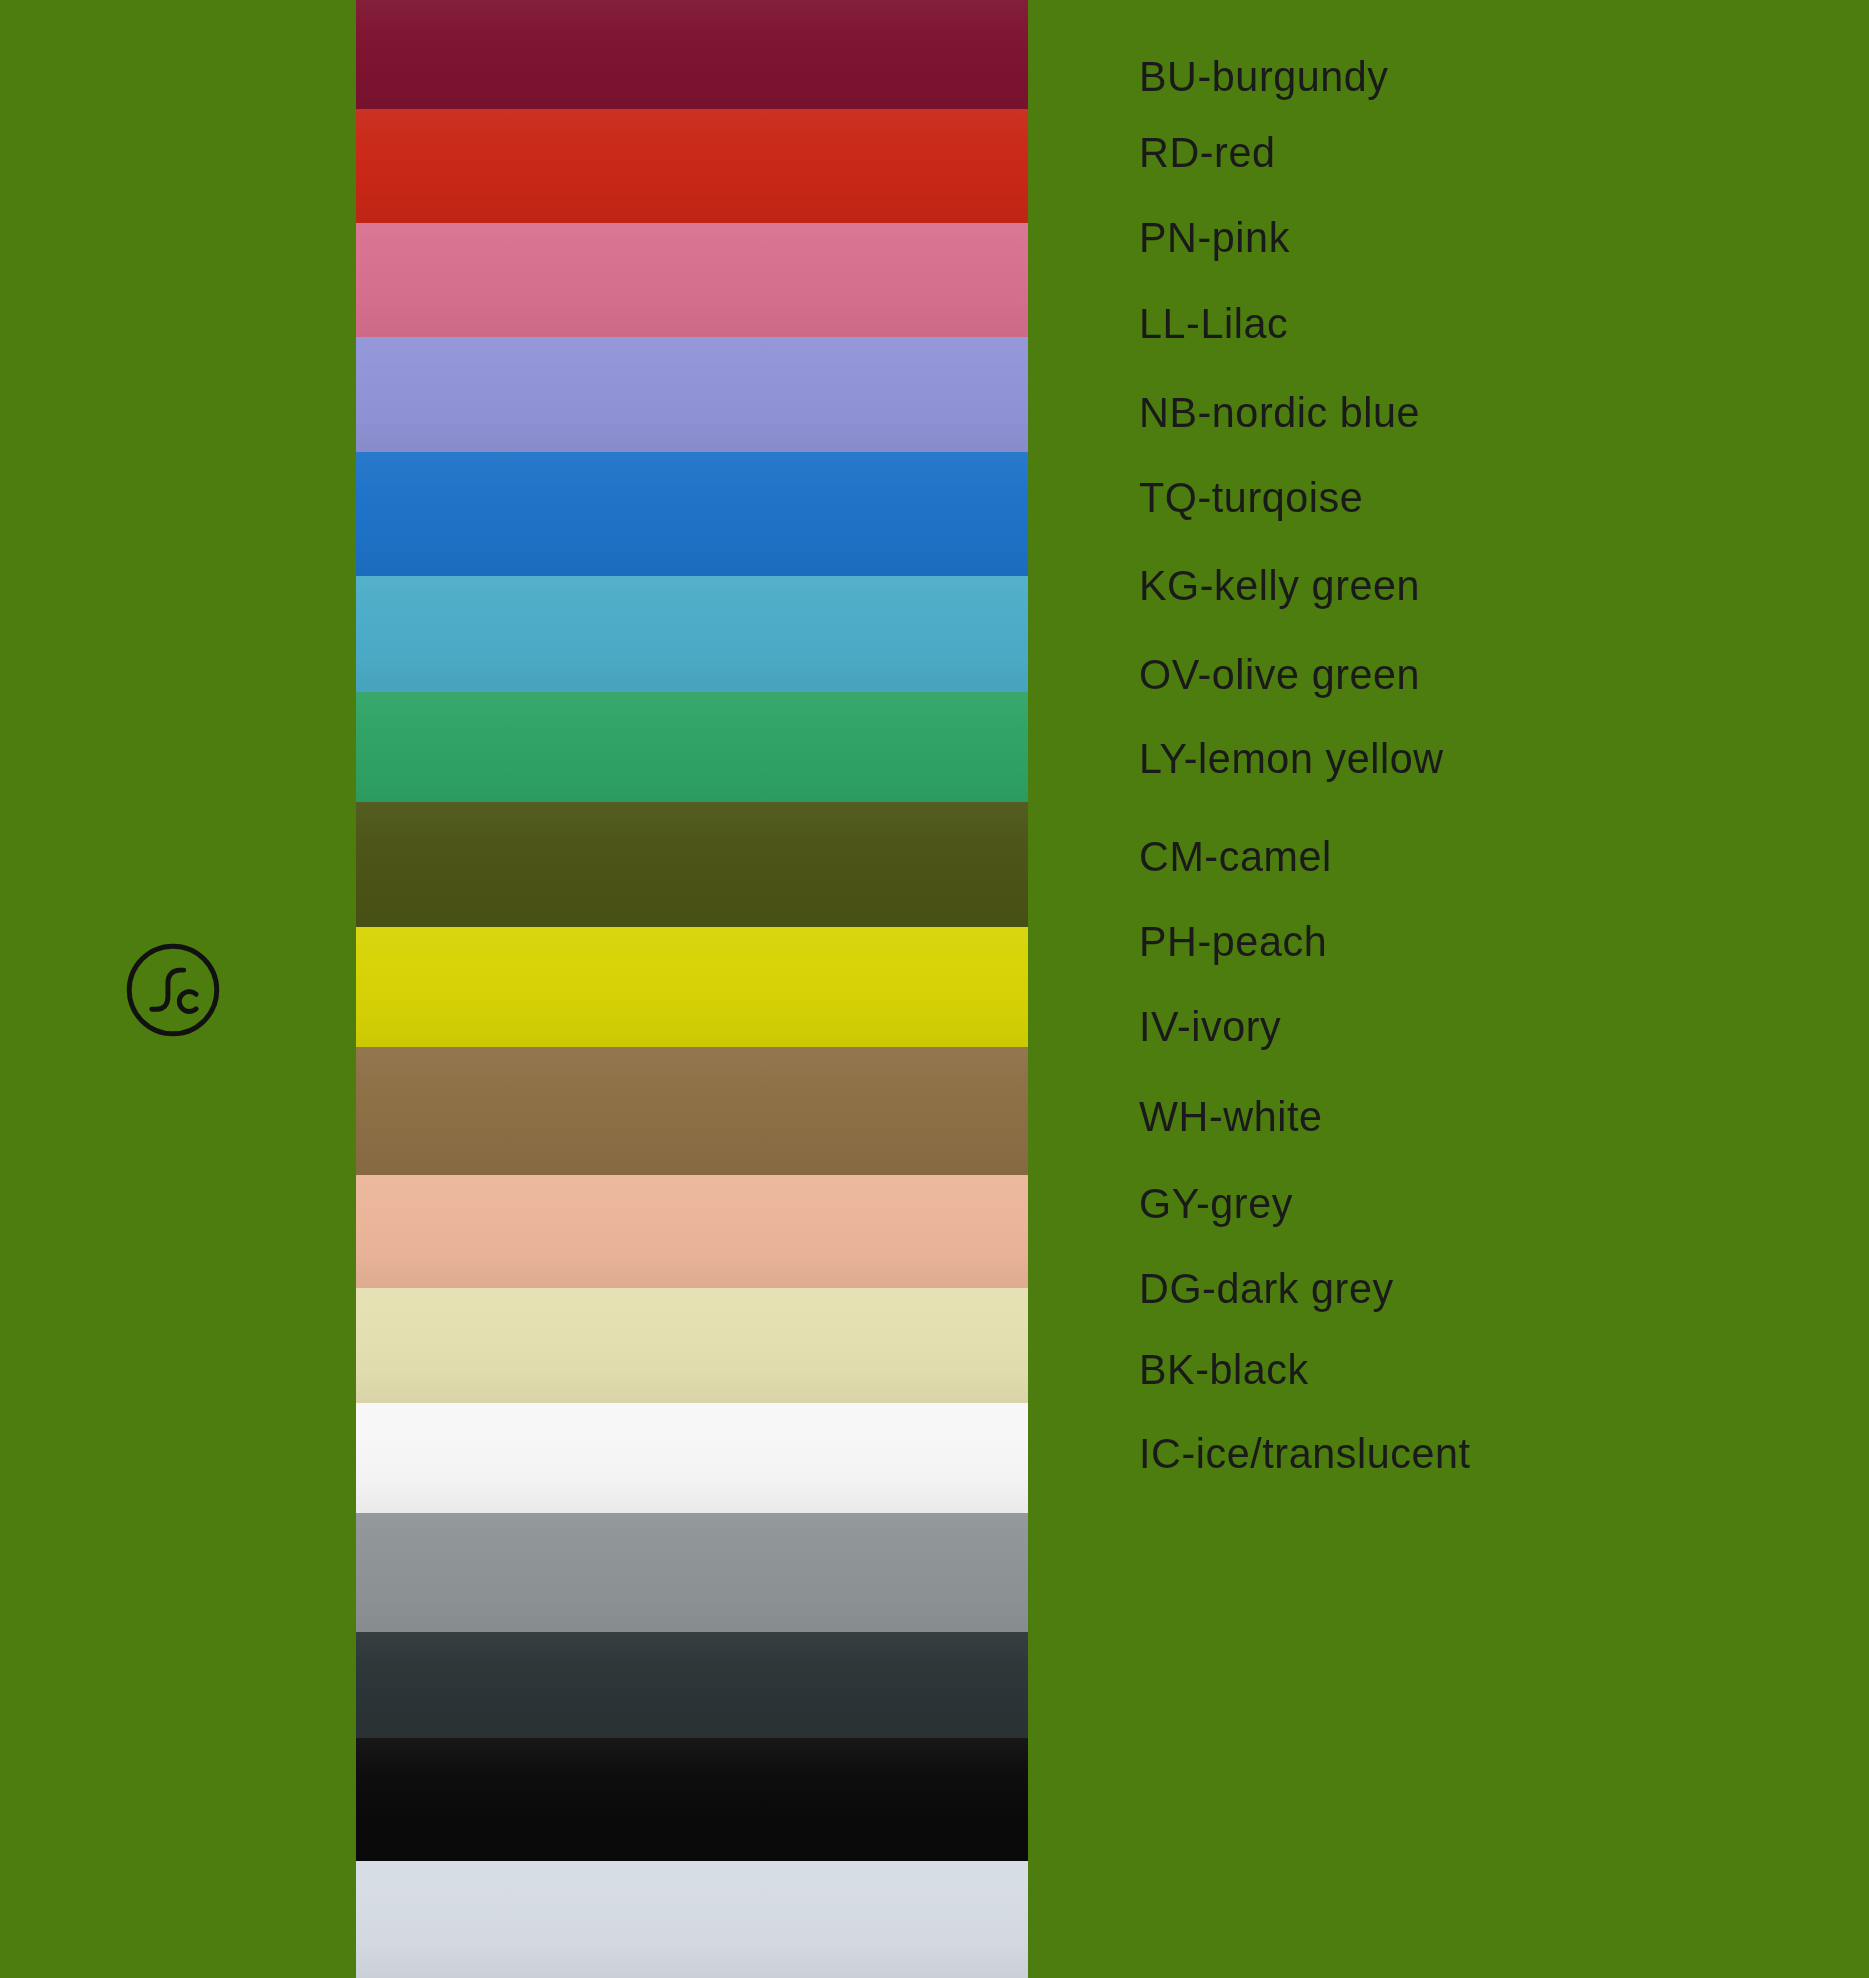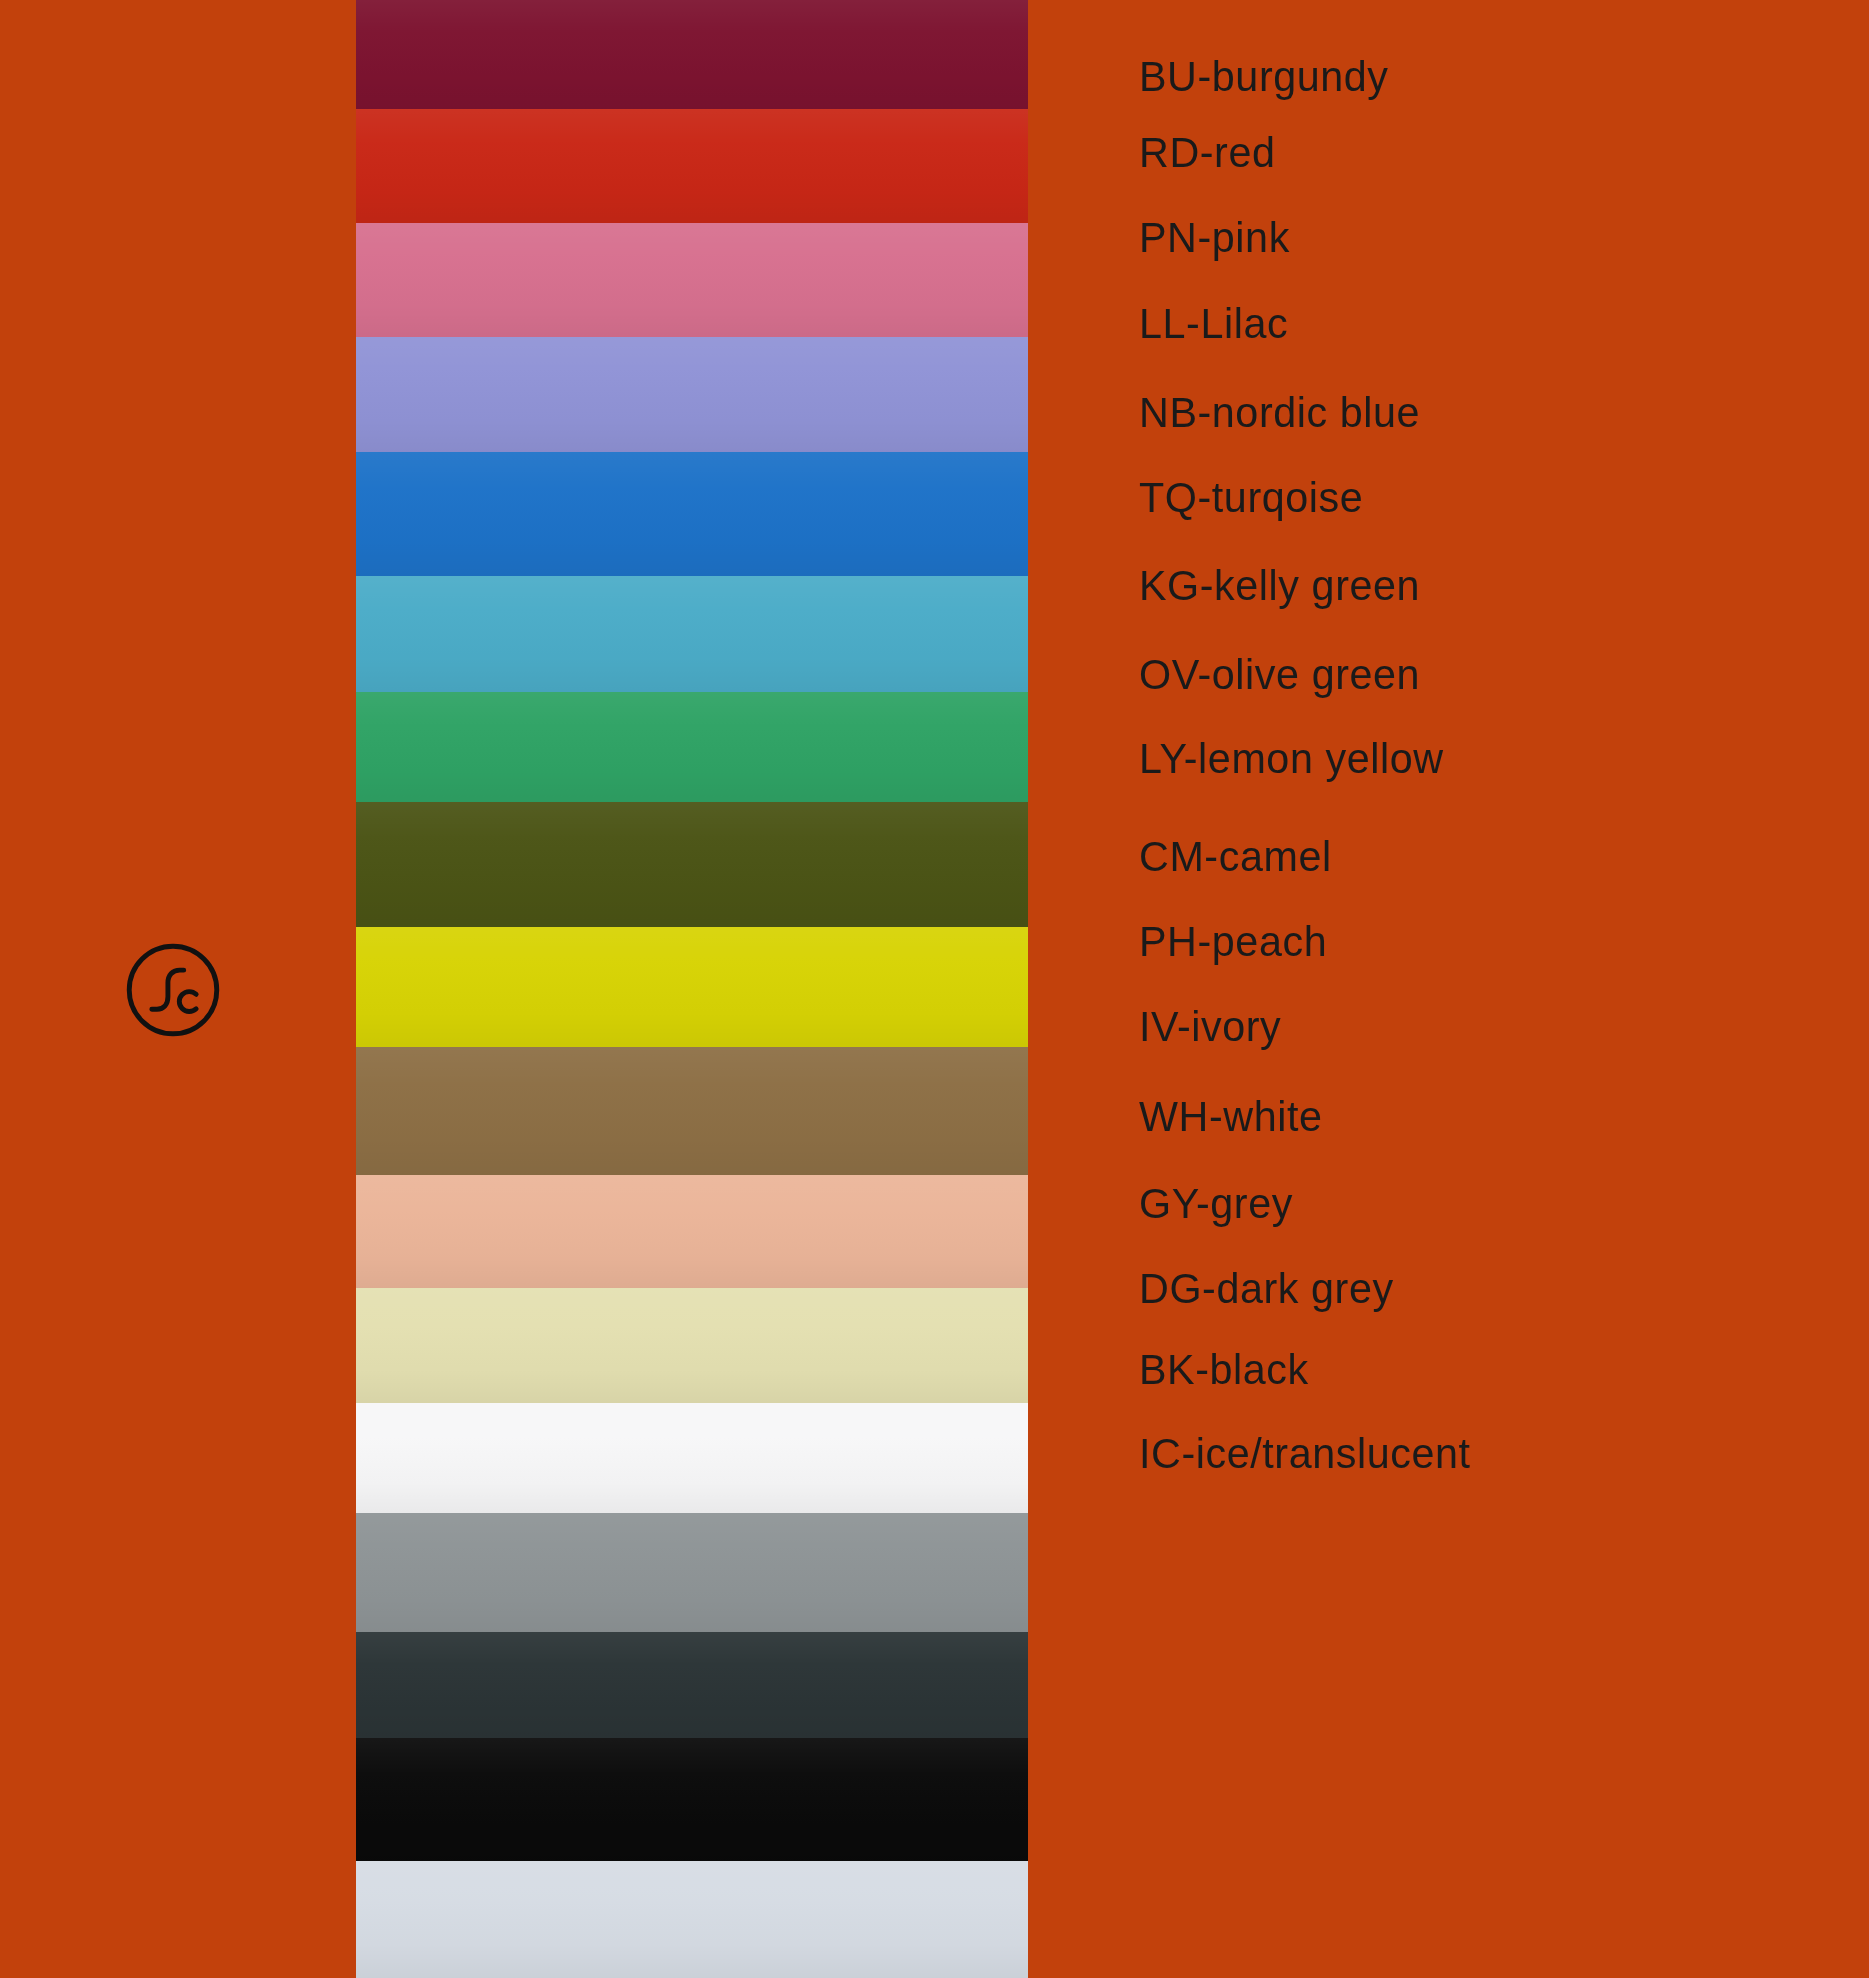--- a/index.html
+++ b/index.html
@@ -8,21 +8,21 @@
     padding: 0;
     background: #ffffff;
   }
   body {
     font-family: "Liberation Sans", sans-serif;
   }
   #page {
     position: relative;
     width: 1869px;
     height: 1978px;
-    background: #c2410c;
+    background: #4d7c0f;
     overflow: hidden;
   }
 
   
   #logo-mark {
     position: absolute;
     left: 125px;
     top: 942px;
     width: 96px;
     height: 96px;

